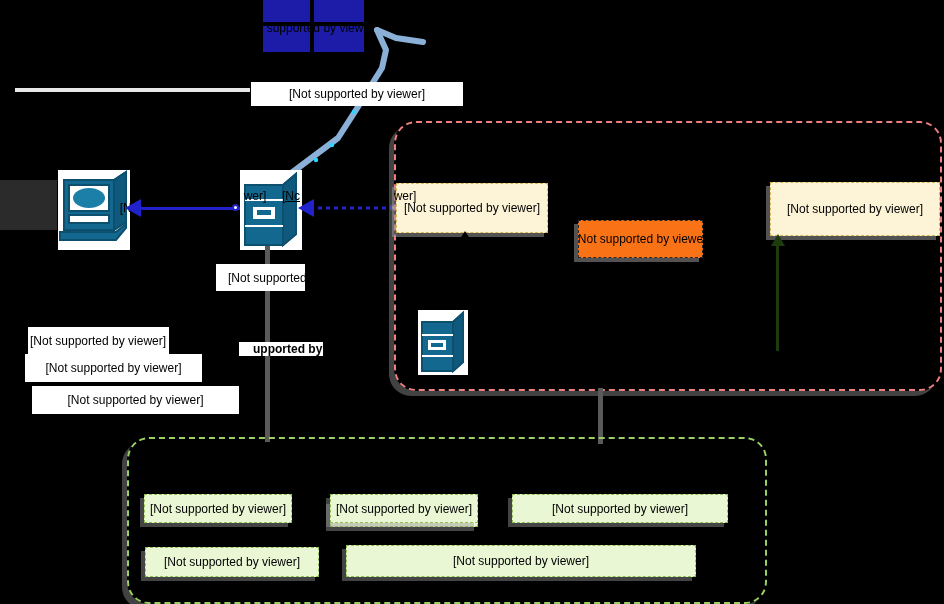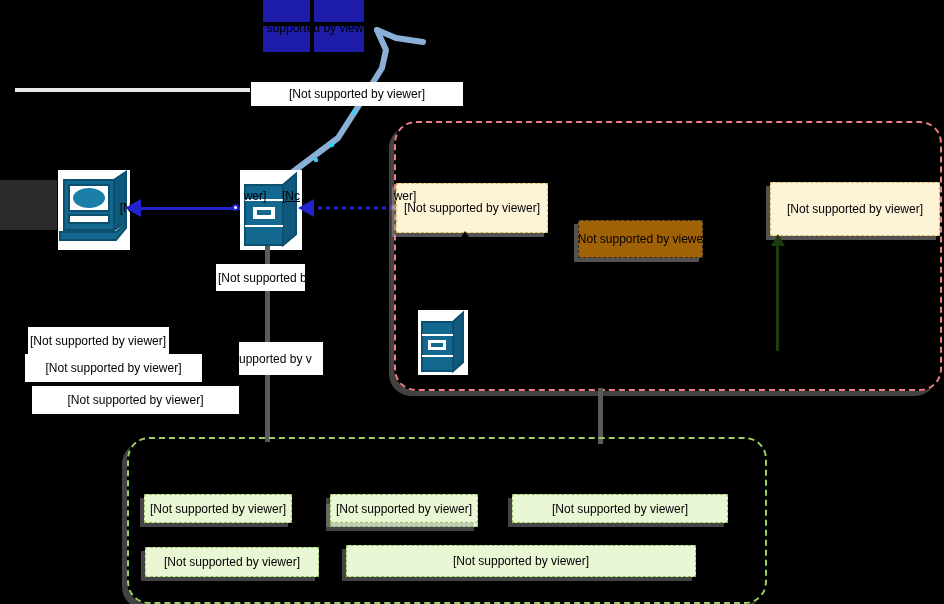--- a/index.html
+++ b/index.html
@@ -51,21 +51,21 @@
     color: #000;
     font-size: 12px;
     display: flex;
     align-items: center;
     justify-content: center;
     text-align: center;
     box-shadow: -4px 4px 0 0 rgba(150,150,150,0.55);
     white-space: nowrap;
   }
   .note-white {
-    background: #a16207;
+    background: #f97316;
     border: 1px dashed #2b2b2b;
     color: #000;
     font-size: 12px;
     display: flex;
     align-items: center;
     justify-content: center;
     text-align: center;
     box-shadow: -4px 4px 0 0 rgba(150,150,150,0.55);
     white-space: nowrap;
     overflow: hidden;
@@ -154,22 +154,22 @@
   <div class="abs wlabel" style="left:240px; top:188px; width:30px; height:16px; background:transparent;">wer]</div>
   <div class="abs wlabel" style="left:280px; top:188px; width:22px; height:16px; background:transparent;text-decoration:underline;">[Nc</div>
 
   <svg class="abs" style="left:298px; top:198px; width:100px; height:20px;">
     <line x1="12" y1="10" x2="96" y2="10" stroke="#2222cc" stroke-width="3" stroke-dasharray="4,4"></line>
     <polygon points="0,10 16,1 16,19" fill="#2222cc"></polygon>
   </svg>
   <div class="abs dot-blue" style="left:390px; top:204px;"></div>
 
   <div class="abs gray-thick" style="left:265px; top:246px; height:196px;"></div>
-  <div class="abs wlabel" style="left:216px; top:264px; width:89px; height:27px; justify-content:flex-start; padding-left:2px;text-align:right;">[Not supported b</div>
-  <div class="abs wlabel" style="left:239px; top:342px; width:84px; height:33px; justify-content:flex-start; padding-left:0;">upported by v</div>
+  <div class="abs wlabel" style="left:216px; top:264px; width:89px; height:27px; justify-content:flex-start; padding-left:12px;text-align:right;">[Not supported b</div>
+  <div class="abs wlabel" style="left:239px; top:342px; width:84px; height:14px; justify-content:flex-start; padding-left:14px;font-weight:bold;">upported by v</div>
 
   <div class="abs wlabel" style="left:28px; top:327px; width:141px; height:27px; justify-content:flex-start; padding-left:2px;">[Not supported by viewer]</div>
   <div class="abs wlabel" style="left:25px; top:354px; width:177px; height:28px;">[Not supported by viewer]</div>
   <div class="abs wlabel" style="left:32px; top:386px; width:207px; height:28px;">[Not supported by viewer]</div>
 
   <div class="abs container-red" style="left:394px; top:121px; width:548px; height:270px;"></div>
 
   <div class="abs note-yellow" style="left:396px; top:183px; width:152px; height:50px;">[Not supported by viewer]</div>
   <div class="abs wlabel" style="left:390px; top:188px; width:30px; height:16px; background:transparent;">wer]</div>
   <svg class="abs" style="left:458px; top:231px; width:14px; height:12px;">

